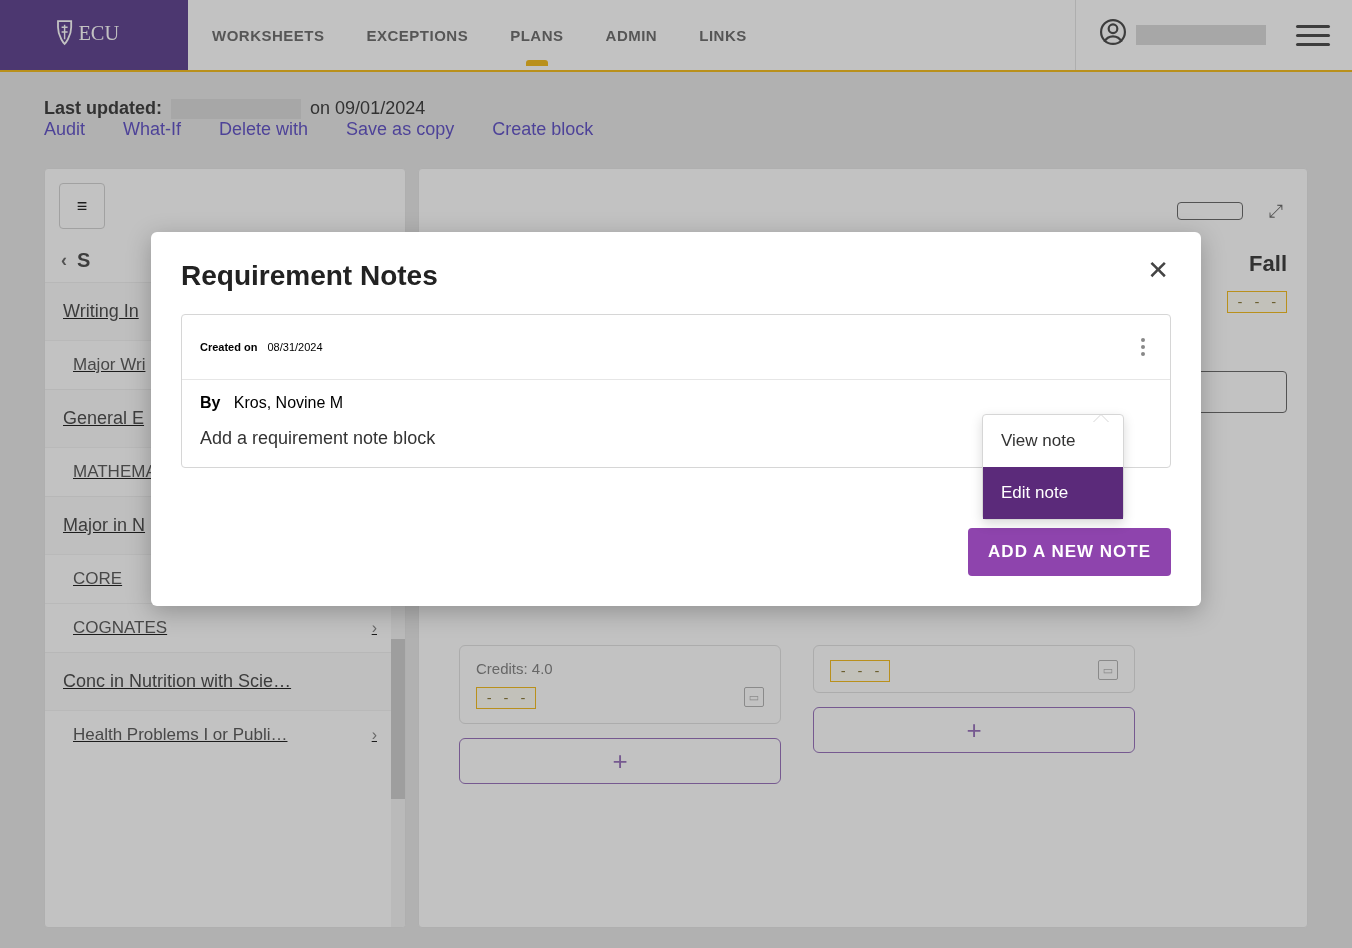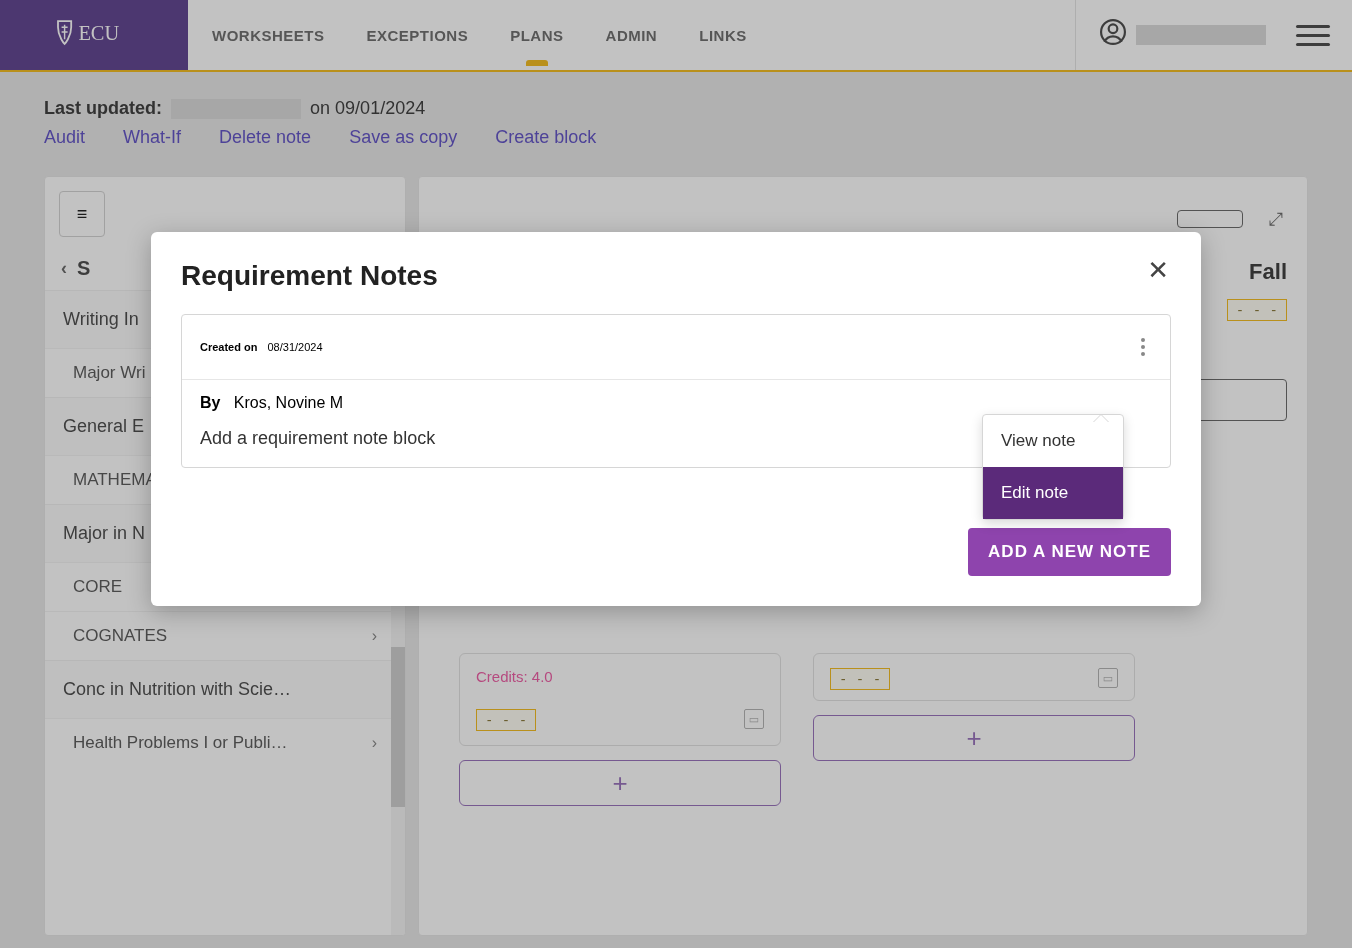--- a/index.html
+++ b/index.html
@@ -48,21 +48,21 @@
   .user-area .avatar{font-size:26px;color:#333;}
   .user-area .redact{width:130px;height:20px;background:#d6d6d6;}
   .hamburger{
     width:34px;display:flex;flex-direction:column;gap:6px;margin:0 22px 0 6px;cursor:pointer;
   }
   .hamburger span{height:3px;background:#333;border-radius:2px;}
 
   
   .context{
     padding:26px 44px 8px 44px;
-    display:flex;flex-direction:column;gap:8px;
+    display:flex;flex-direction:column;gap:0;
   }
   .last-updated{font-size:18px;color:#222;}
   .last-updated .redact{display:inline-block;width:130px;height:20px;background:#d6d6d6;vertical-align:middle;margin:0 4px;}
   .link-row{display:flex;gap:38px;font-size:18px;}
   .link-row span{color:#4c3bbf;cursor:pointer;}
 
   
   .main{
     display:flex;padding:20px 44px;gap:12px;height:760px;
   }
@@ -72,21 +72,21 @@
   }
   .sidepanel .menu-btn{
     width:44px;height:44px;margin:14px;border:1px solid #ccc;border-radius:4px;
     display:flex;align-items:center;justify-content:center;font-size:18px;cursor:pointer;
   }
   .sidepanel .sp-header{
     display:flex;align-items:center;padding:6px 16px 10px 16px;gap:10px;
     font-weight:700;color:#333;
   }
   .sp-header .chev{font-size:18px;color:#555;cursor:pointer;}
-  .sp-list{flex:1;overflow:hidden;}
+  .sp-list{flex:1;overflow:hidden;text-decoration:underline;}
   .sp-list .sect{
     padding:18px 18px;border-top:1px solid #eee;font-size:18px;color:#333;
     display:flex;align-items:center;justify-content:space-between;cursor:pointer;
     background:#fafafa;
   }
   .sp-list .sub{
     padding:14px 28px;border-top:1px solid #f2f2f2;font-size:17px;color:#444;
     display:flex;align-items:center;justify-content:space-between;cursor:pointer;
   }
   .sp-list .chev-r{color:#777;font-size:16px;}
@@ -108,21 +108,21 @@
   }
   .expand-icon{font-size:18px;color:#555;cursor:pointer;padding:4px;}
 
   .columns{display:flex;gap:32px;padding-left:20px;}
   .term-col{width:380px;display:flex;flex-direction:column;gap:14px;}
   .term-title{font-weight:700;font-size:22px;color:#222;}
   .term-col.right{margin-left:auto;align-items:flex-end;}
   .card{
     border:1px solid #ddd;border-radius:6px;padding:14px 16px;background:#fff;
   }
-  .card .credits{color:#ec4899;font-size:15px;margin-bottom:24px;}
+  .card .credits{color:#737373;font-size:15px;margin-bottom:10px;}
   .chip{
     display:inline-block;padding:2px 8px;border:1px solid var(--ecu-gold);
     font-family:monospace;font-size:14px;color:#7a6820;background:#fffdf3;
   }
   .card .note-btn{
     float:right;width:18px;height:18px;border:1.5px solid #aaa;border-radius:2px;
     display:inline-flex;align-items:center;justify-content:center;font-size:11px;color:#aaa;
   }
   .add-btn{
     border:1.5px solid #8a5fb3;border-radius:6px;height:44px;
@@ -226,21 +226,21 @@
 <div class="context">
   <div class="last-updated">
     <b>Last updated:</b>
     <span class="redact"></span>
     <span>on</span>
     <span>09/01/2024</span>
   </div>
   <div class="link-row">
     <span>Audit</span>
     <span>What-If</span>
-    <span>Delete note</span>
+    <span>Delete with</span>
     <span>Save as copy</span>
     <span>Create block</span>
   </div>
 </div>
 
 <div class="main">
   <div class="sidepanel">
     <div class="menu-btn">≡</div>
     <div class="sp-header">
       <span class="chev">‹</span>

